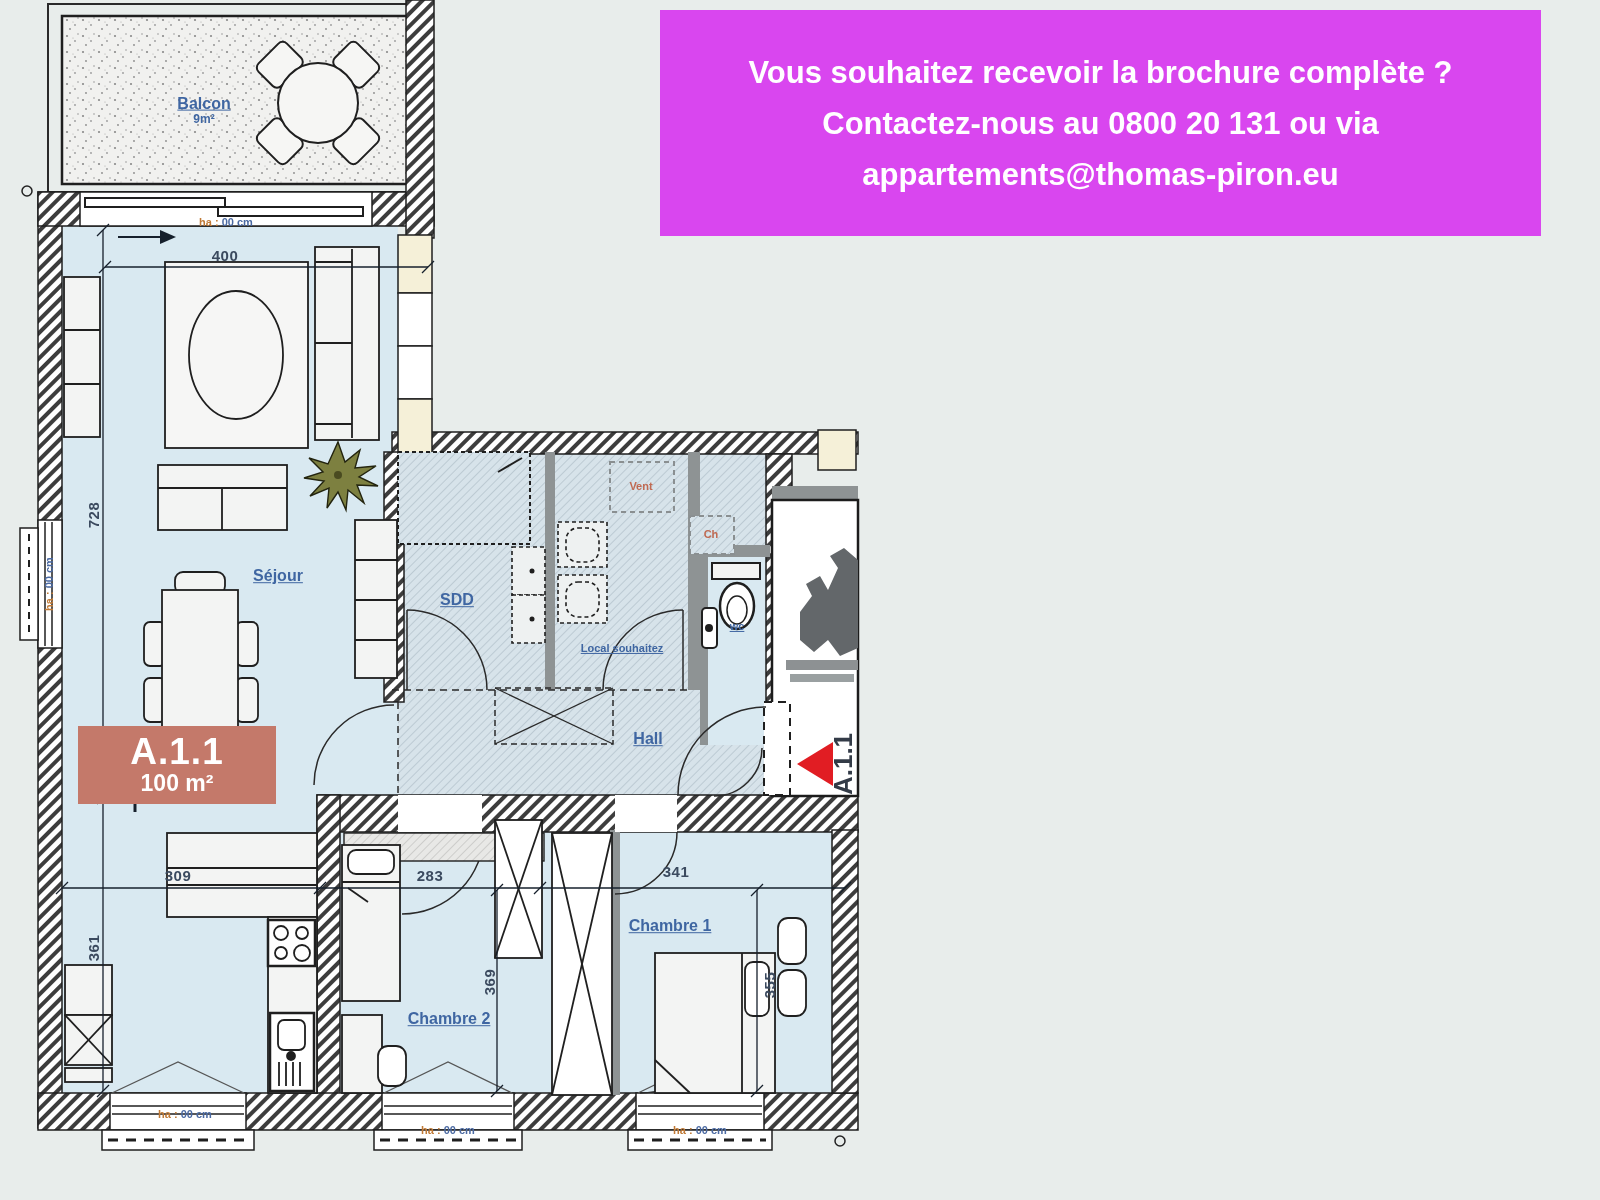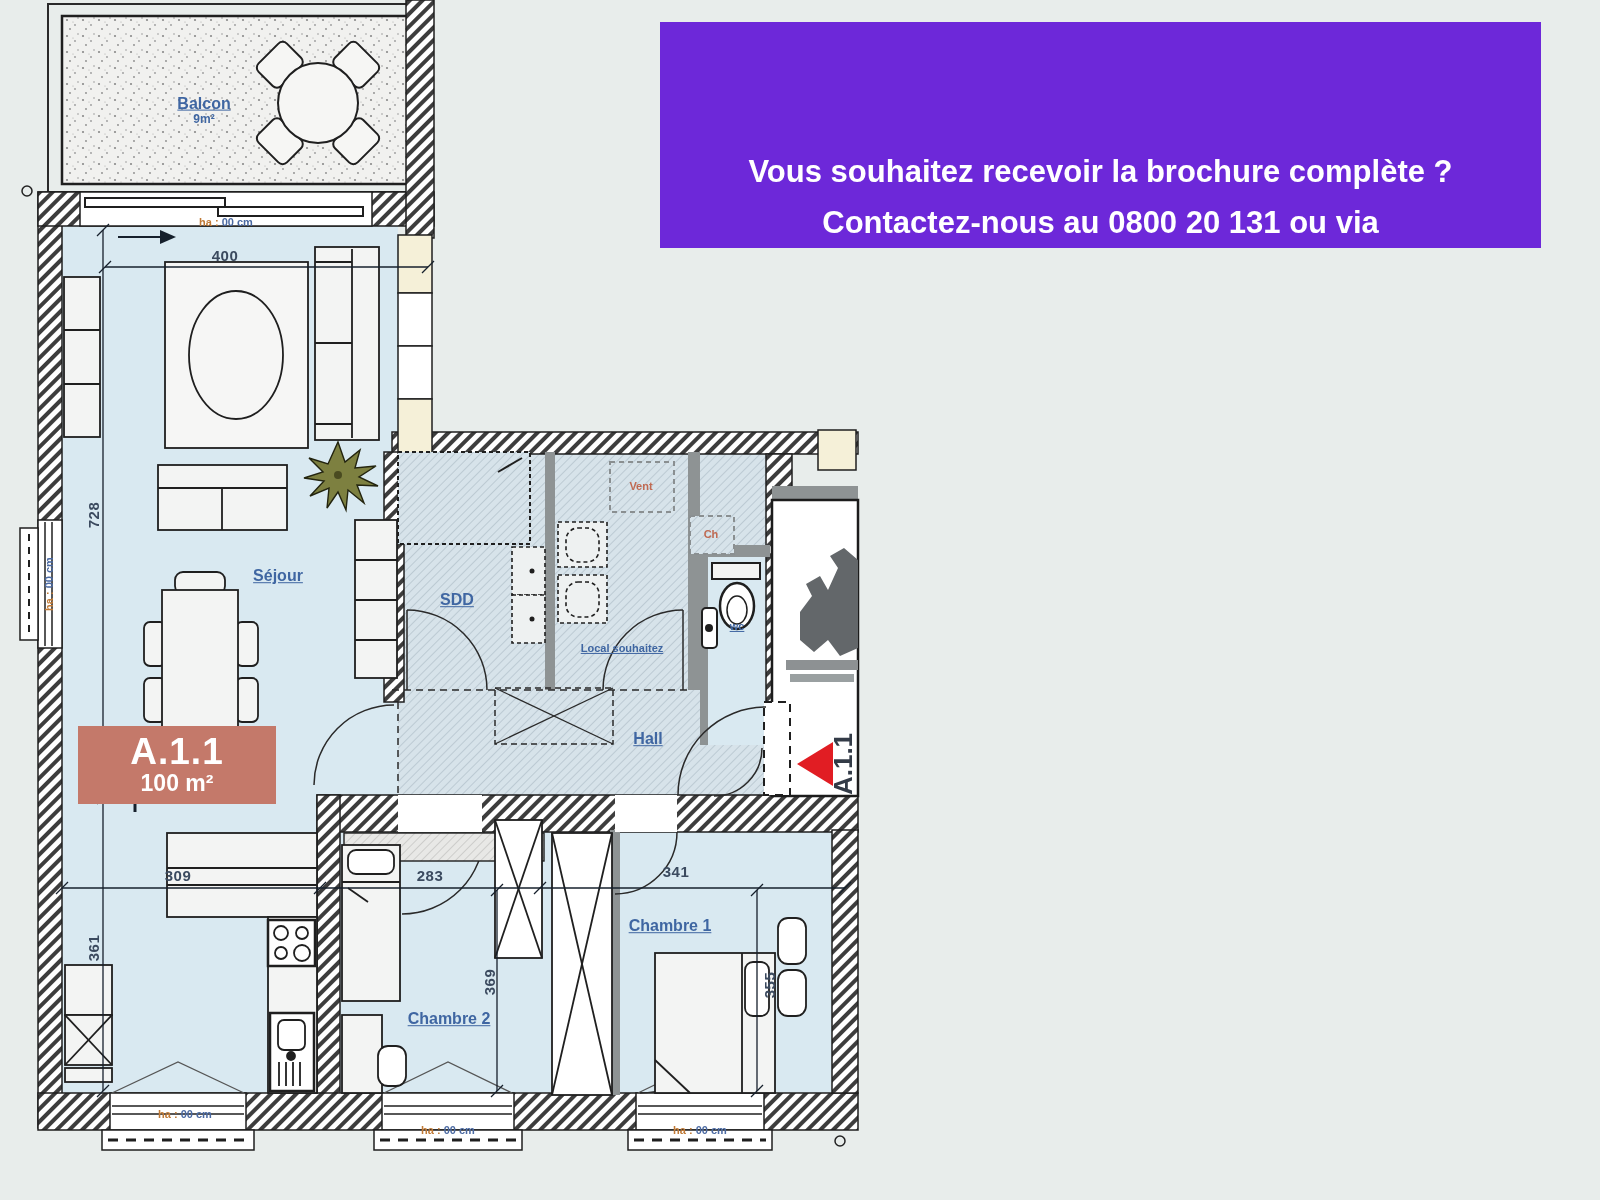--- a/index.html
+++ b/index.html
@@ -21,23 +21,23 @@
   #unit-badge{position:absolute;left:78px;top:726px;width:198px;height:78px;
       background:#c4796a;color:#fff;display:flex;flex-direction:column;
       align-items:center;justify-content:center;text-align:center;}
   #unit-badge .code{font-size:37px;font-weight:bold;letter-spacing:1px;line-height:1;}
   #unit-badge .area{font-size:23px;font-weight:bold;line-height:1.15;}
   #entry-arrow{position:absolute;left:797px;top:742px;width:0;height:0;
       border-right:36px solid #e11d23;border-top:22px solid transparent;
       border-bottom:22px solid transparent;}
   #entry-label{position:absolute;left:843px;top:764px;color:#333b47;
       font-size:26px;font-weight:bold;}
-  #banner{position:absolute;left:660px;top:22px;width:881px;height:226px;
-      background:#6d28d9;color:#ffffff;display:flex;flex-direction:column;
-      align-items:center;justify-content:flex-end;text-align:center;}
+  #banner{position:absolute;left:660px;top:10px;width:881px;height:226px;
+      background:#d946ef;color:#ffffff;display:flex;flex-direction:column;
+      align-items:center;justify-content:center;text-align:center;}
   #banner .bl{font-size:31px;font-weight:bold;line-height:51px;}
 </style>
 </head>
 <body>
 
 <div id="stage">
 
 <svg id="plan-svg" width="870" height="1160" viewBox="0 0 870 1160">
   <defs>
     <pattern id="hatch" width="9" height="9" patternUnits="userSpaceOnUse" patternTransform="rotate(45)">
@@ -394,15 +394,16 @@
   <span class="code">A.1.1</span>
   <span class="area">100 m²</span>
 </div>
 
 <div id="entry-arrow"></div>
 <div id="entry-label" class="lbl rot">A.1.1</div>
 
 <div id="banner">
   <div class="bl">Vous souhaitez recevoir la brochure complète ?</div>
   <div class="bl">Contactez-nous au 0800 20 131 ou via</div>
+  <div class="bl">appartements@thomas-piron.eu</div>
 </div>
 
 </div>
 
 </body></html>

